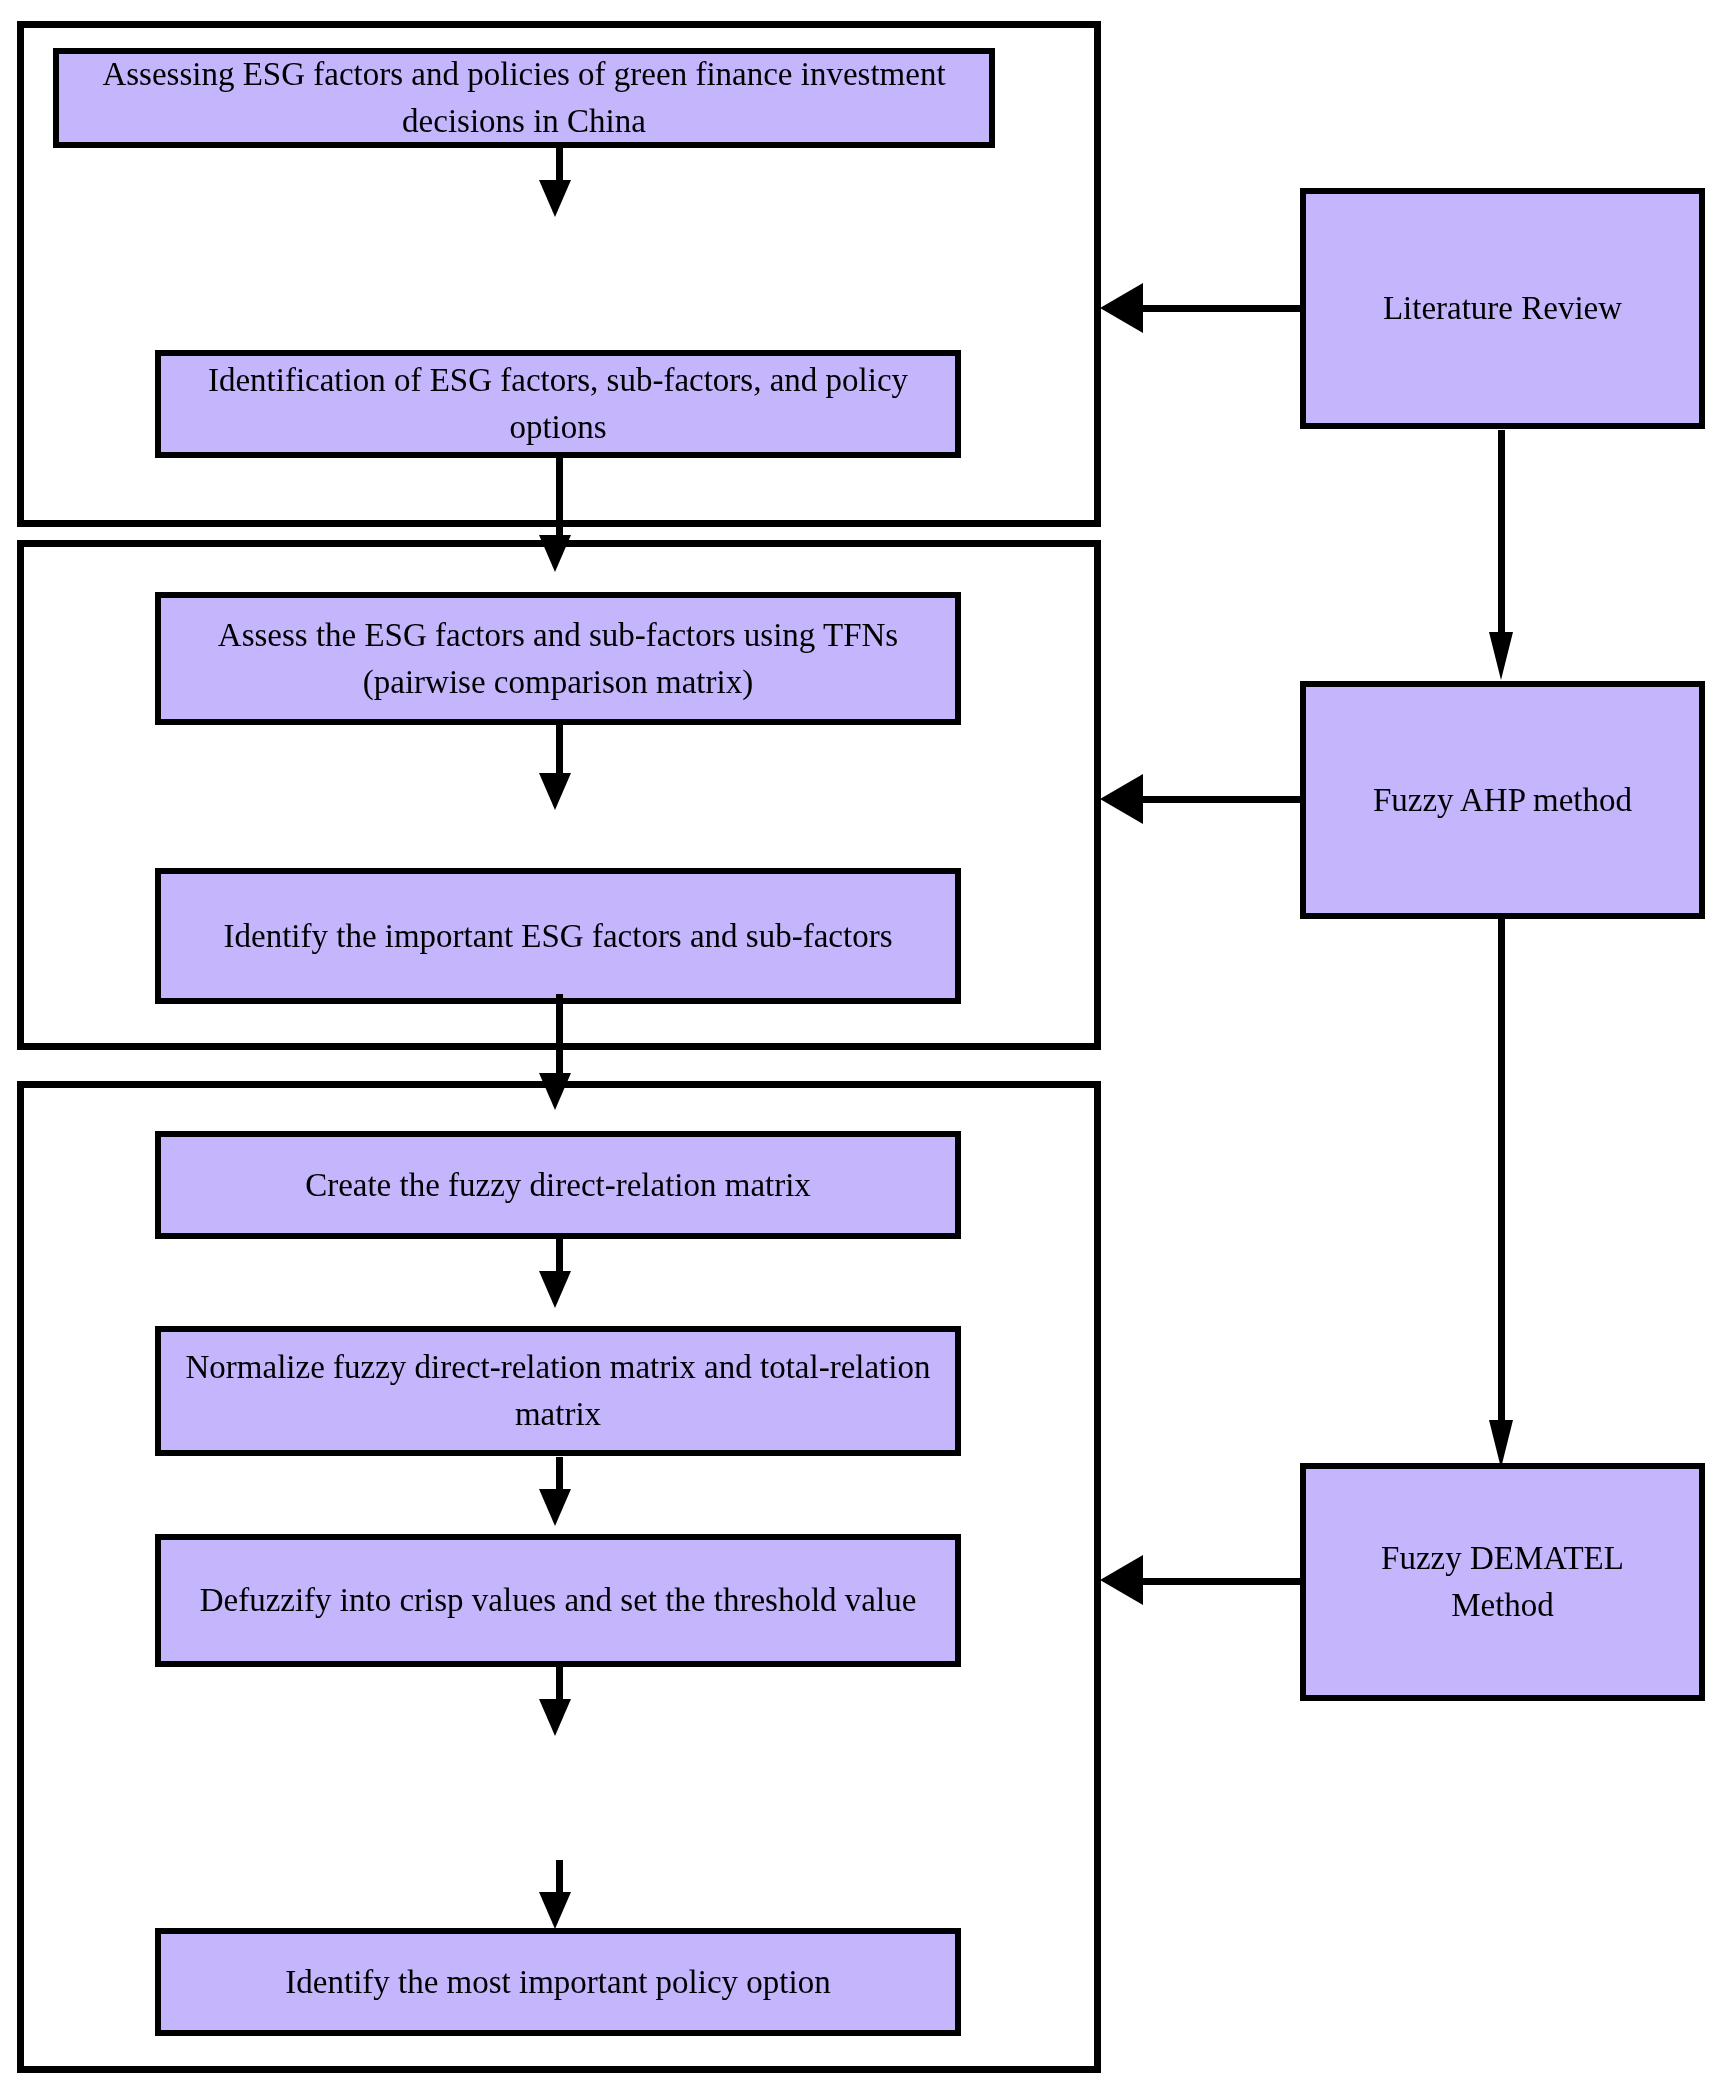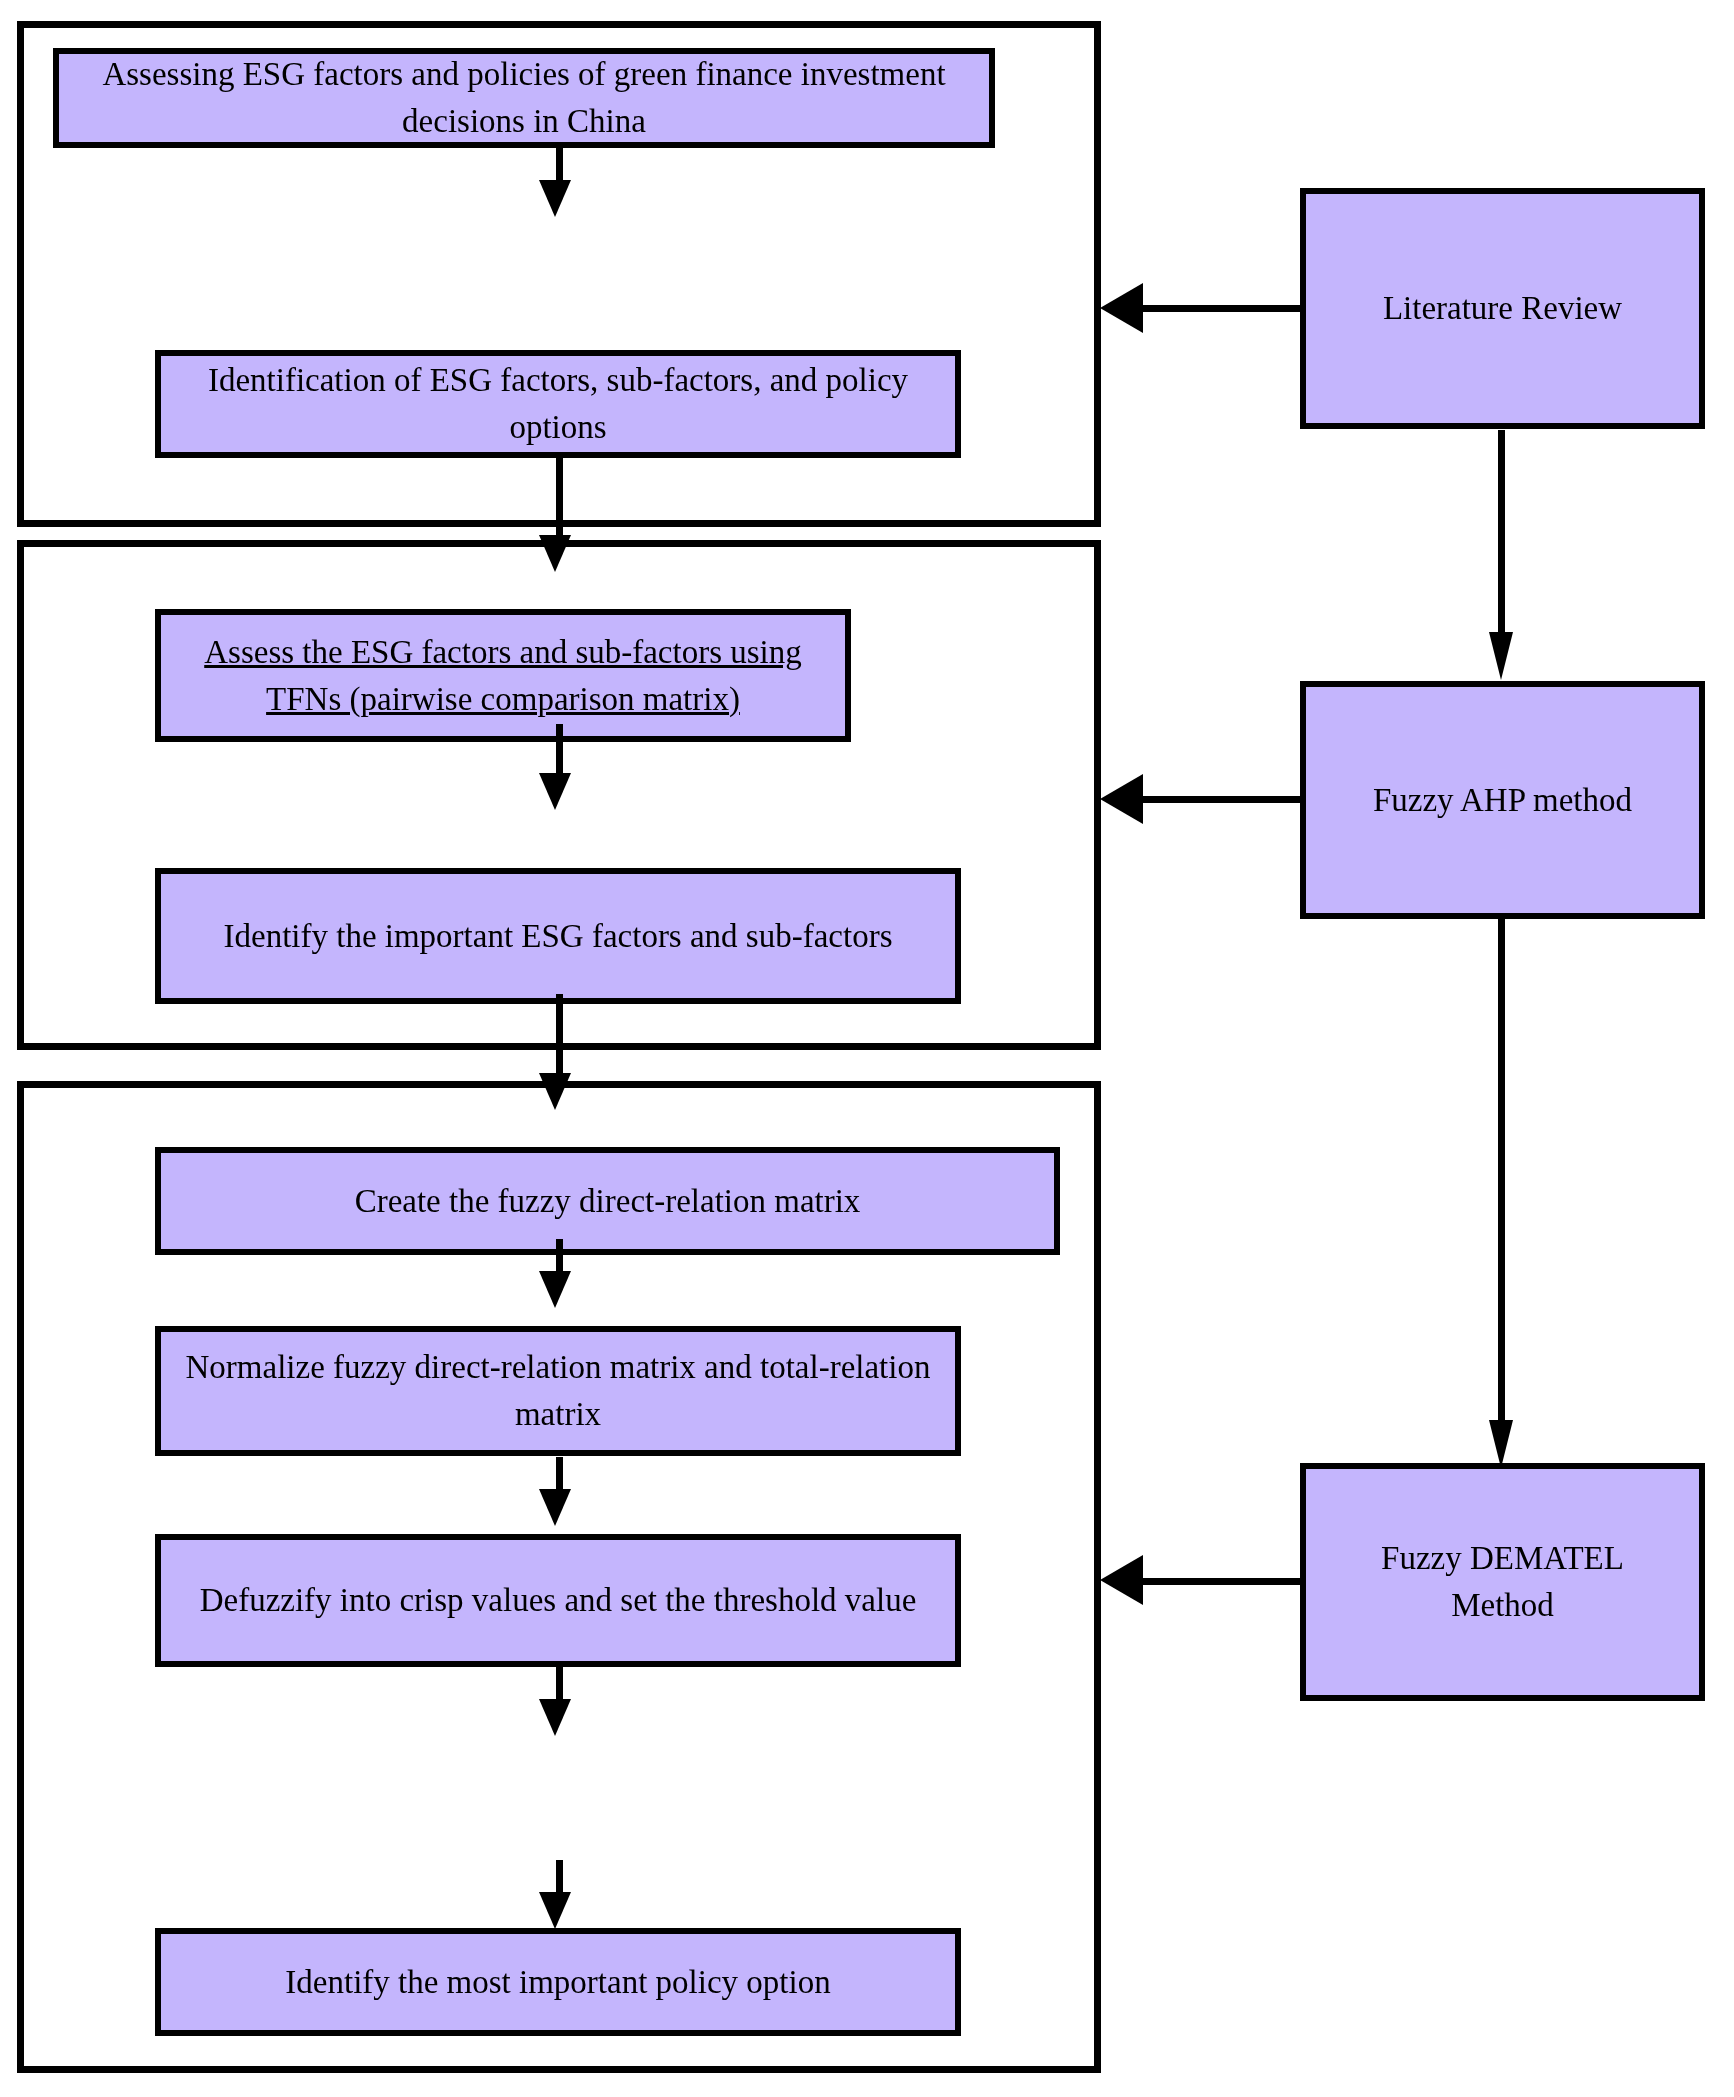--- a/index.html
+++ b/index.html
@@ -94,37 +94,37 @@
 
   <div class="node" style="left:155px; top:350px; width:806px; height:108px;">
     <span class="node-text">Identification of ESG factors, sub-factors, and policy options</span>
   </div>
 
   <div class="vline" style="left:556px; top:458px; height:78px;"></div>
   <div class="arrow-down" style="left:539px; top:535px;"></div>
 
   <div class="stage" style="left:16.6px; top:540px; width:1084px; height:510px;"></div>
 
-  <div class="node" style="left:155px; top:609px; width:696px; height:133px;text-decoration:underline;">
+  <div class="node" style="left:155px; top:592px; width:806px; height:133px;">
     <span class="node-text">Assess the ESG factors and sub-factors using TFNs (pairwise comparison matrix)</span>
   </div>
 
   <div class="vline" style="left:556px; top:724px; height:50px;"></div>
   <div class="arrow-down" style="left:539px; top:773px;"></div>
 
   <div class="node" style="left:155px; top:858px; width:806px; height:136px;margin-top:10px;">
     <span class="node-text">Identify the important ESG factors and sub-factors</span>
   </div>
 
   <div class="vline" style="left:556px; top:994px; height:80px;"></div>
   <div class="arrow-down" style="left:539px; top:1073px;"></div>
 
   <div class="stage" style="left:16.6px; top:1081px; width:1084px; height:992px;"></div>
 
-  <div class="node" style="left:155px; top:1131px; width:905px; height:108px;margin-top:16px;">
+  <div class="node" style="left:155px; top:1131px; width:806px; height:108px;">
     <span class="node-text">Create the fuzzy direct-relation matrix</span>
   </div>
 
   <div class="vline" style="left:556px; top:1239px; height:33px;"></div>
   <div class="arrow-down" style="left:539px; top:1271px;"></div>
 
   <div class="node" style="left:155px; top:1326px; width:806px; height:130px;">
     <span class="node-text">Normalize fuzzy direct-relation matrix and total-relation matrix</span>
   </div>
 

